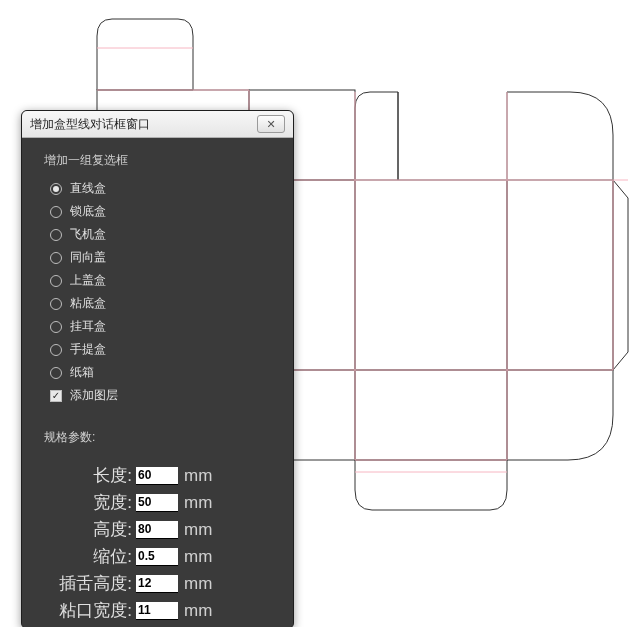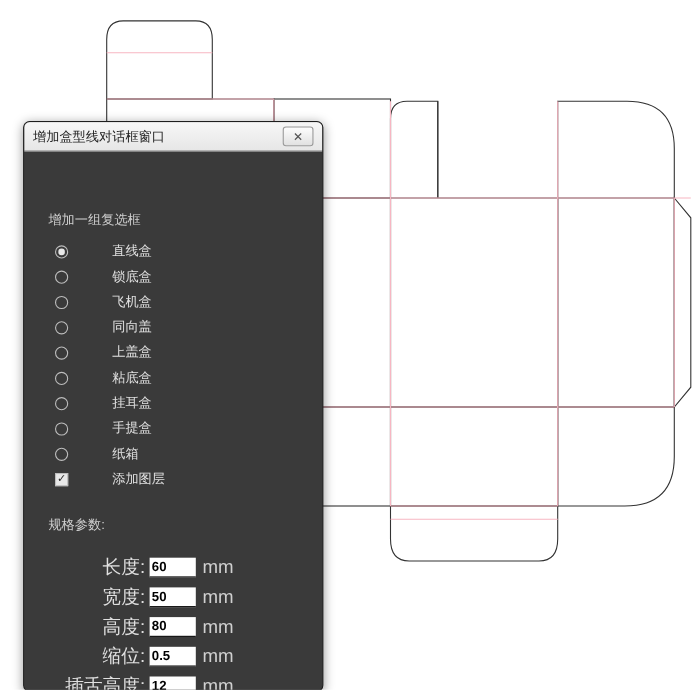--- a/index.html
+++ b/index.html
@@ -64,21 +64,20 @@
     background: #3a3a3a;
     padding: 14px 12px 12px 22px;
     color: #d8d8d8;
     font-size: 12px;
     overflow: hidden;
   }
   .section-title {
     color: #cfcfcf;
     margin-bottom: 8px;
     font-size: 12px;
-    margin-top: 40px;
   }
   .options {
     margin-left: 6px;
   }
   .opt-row {
     display: flex;
     align-items: center;
     height: 23px;
     cursor: default;
   }
@@ -110,21 +109,20 @@
     background: #e8e8e8;
     font-size: 10px;
     line-height: 10px;
     color: #2a2a2a;
   }
   .checkbox.checked::after {
     content: "✓";
   }
   .opt-label {
     color: #e0e0e0;
-    margin-left: 32px;
   }
   .params-title {
     margin-top: 22px;
     margin-bottom: 16px;
     color: #cfcfcf;
     margin-left: -10px;
     padding-left: 10px;
   }
   .param-row {
     display: flex;

